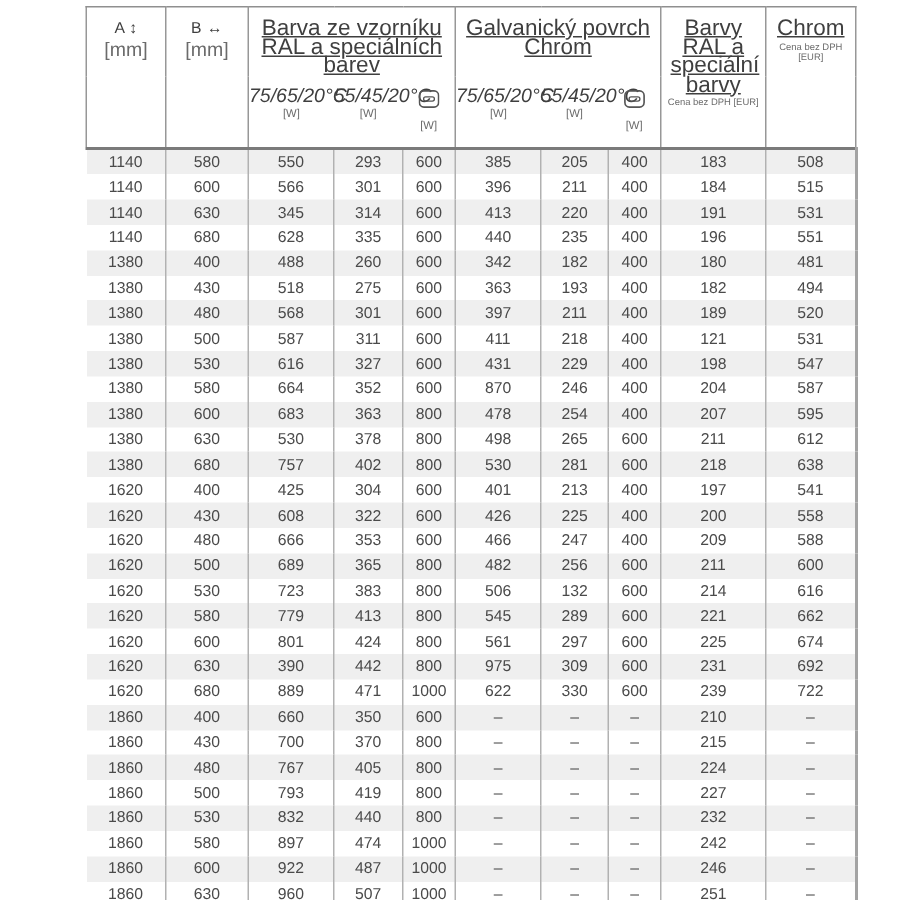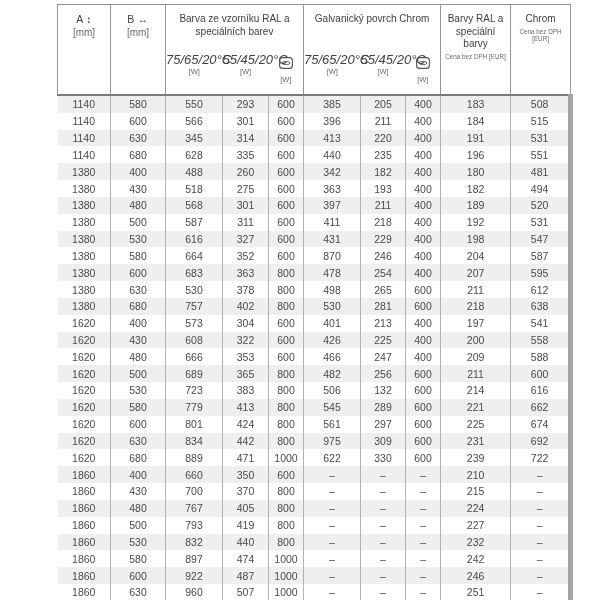--- a/index.html
+++ b/index.html
@@ -19,35 +19,35 @@
     font-weight:normal;text-align:center;vertical-align:top;
     color:#3f3f3f;background:#fff;padding:0;
     border-top:1px solid #8f8f8f;
   }
   thead{border-bottom:2px solid #7a7a7a;}
   th.rspan{height:74px;padding-top:9px;}
   th.b-l{border-left:1px solid #979797;}
   th.b-r{border-right:1px solid #979797;}
   .group-row th{height:34px;padding-top:8px;font-size:10.5px;line-height:12px;}
   .hlabel{font-size:10.5px;line-height:13px;letter-spacing:.3px;}
-  .hunit{font-size:10px;color:#6b6b6b;margin-top:1px;}
+  .hunit{font-size:13px;color:#6b6b6b;margin-top:1px;}
   .tinynote{font-size:6.3px;color:#6b6b6b;margin-top:2px;line-height:7px;}
-  .grouplabel{font-size:10px;line-height:12.5px;padding:0 6px;}
+  .grouplabel{font-size:15px;line-height:12.5px;padding:0 6px;text-decoration:underline;}
   .sub-row th{border-top:none;height:40px;vertical-align:top;padding-top:7px;}
   .subtemp{font-size:13px;line-height:11px;font-style:italic;}
   .subunit{font-size:7.5px;color:#6b6b6b;margin-top:2px;}
   .elem-icon{display:inline-block;margin-top:1px;}
   
   tbody td{
     height:16.84px;text-align:center;vertical-align:middle;
     font-size:10.5px;color:#4a4a4a;padding:0;
     border-left:1px solid #b1b1b1;
   }
   tbody td:first-child{border-left:none;}
-  tbody td:last-child{border-right:5px solid #a3a3a3;}
+  tbody td:last-child{border-right:2px solid #a3a3a3;}
   tbody tr:nth-child(odd) td{background:#efefef;}
 </style>
 </head>
 <body>
 
 <div class="page">
   <table class="spec">
     <colgroup>
       <col style="width:53px">
         <col style="width:55px">
@@ -209,21 +209,21 @@
         </tr>
         <tr>
           <td>1380</td>
           <td>500</td>
           <td>587</td>
           <td>311</td>
           <td>600</td>
           <td>411</td>
           <td>218</td>
           <td>400</td>
-          <td>192</td>
+          <td>121</td>
           <td>531</td>
         </tr>
         <tr>
           <td>1380</td>
           <td>530</td>
           <td>616</td>
           <td>327</td>
           <td>600</td>
           <td>431</td>
           <td>229</td>
@@ -275,21 +275,21 @@
           <td>800</td>
           <td>530</td>
           <td>281</td>
           <td>600</td>
           <td>218</td>
           <td>638</td>
         </tr>
         <tr>
           <td>1620</td>
           <td>400</td>
-          <td>573</td>
+          <td>425</td>
           <td>304</td>
           <td>600</td>
           <td>401</td>
           <td>213</td>
           <td>400</td>
           <td>197</td>
           <td>541</td>
         </tr>
         <tr>
           <td>1620</td>
@@ -359,21 +359,21 @@
           <td>800</td>
           <td>561</td>
           <td>297</td>
           <td>600</td>
           <td>225</td>
           <td>674</td>
         </tr>
         <tr>
           <td>1620</td>
           <td>630</td>
-          <td>834</td>
+          <td>390</td>
           <td>442</td>
           <td>800</td>
           <td>975</td>
           <td>309</td>
           <td>600</td>
           <td>231</td>
           <td>692</td>
         </tr>
         <tr>
           <td>1620</td>

